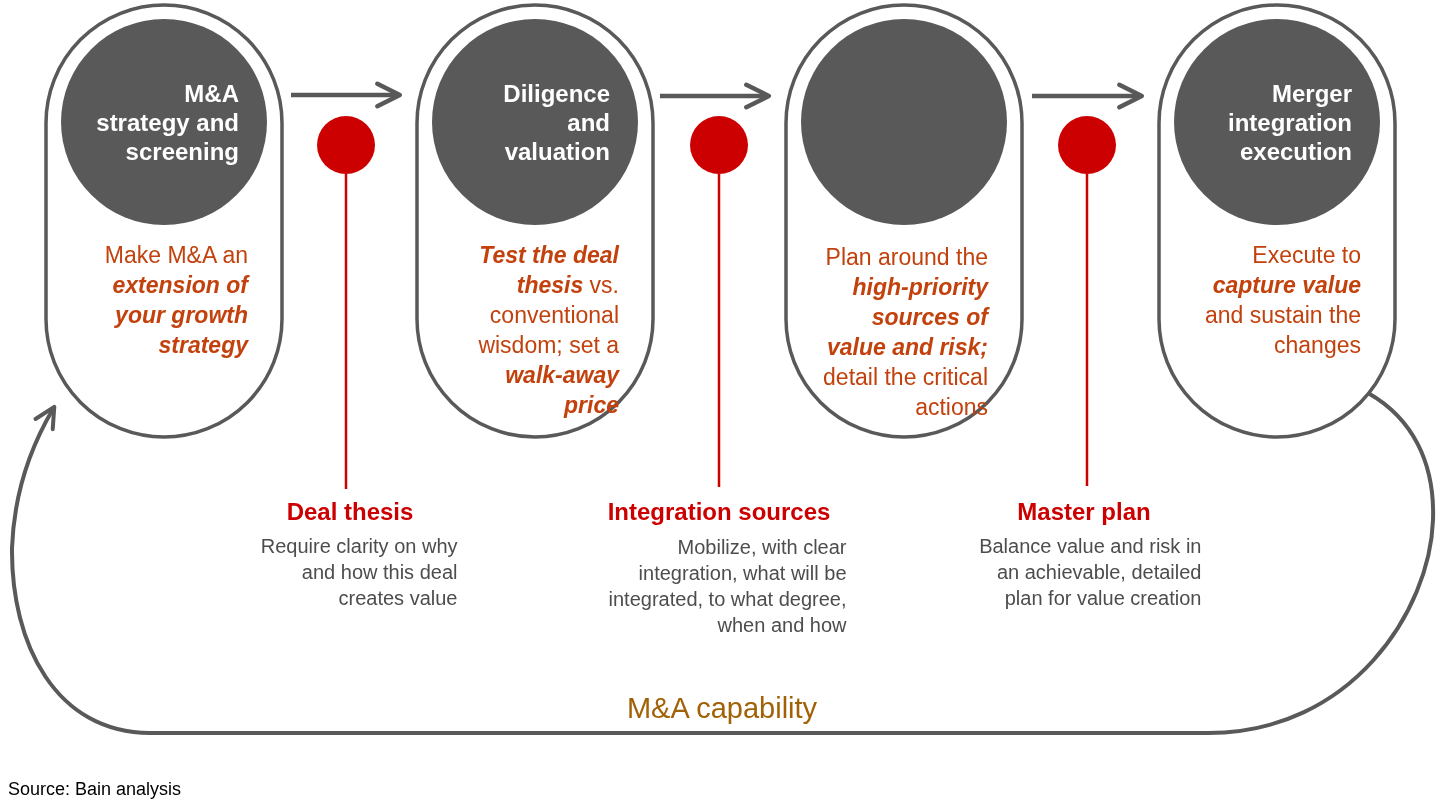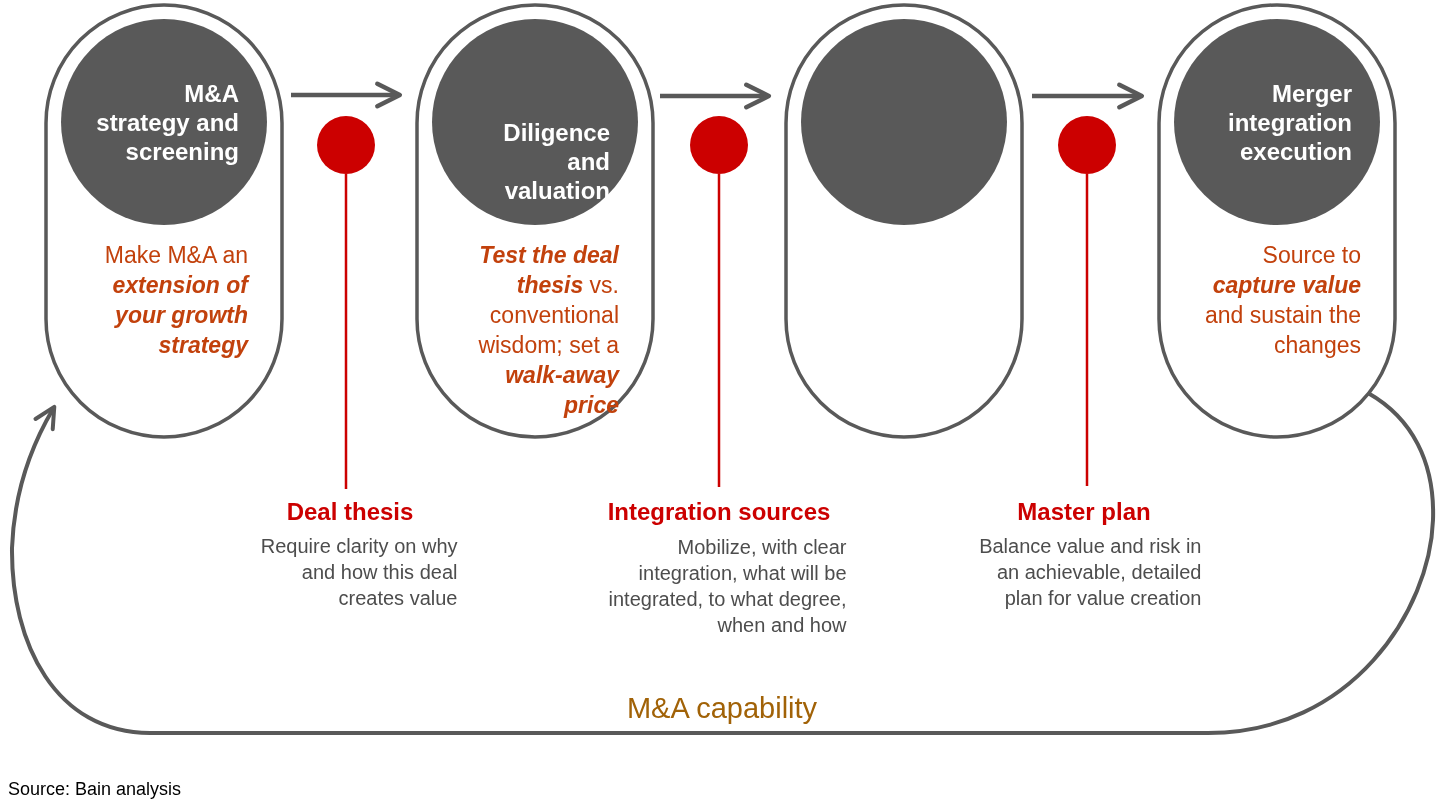--- a/index.html
+++ b/index.html
@@ -64,29 +64,30 @@
 
     <circle cx="346" cy="145" r="29" fill="#cc0000"></circle>
     <circle cx="719" cy="145" r="29" fill="#cc0000"></circle>
     <circle cx="1087" cy="145" r="29" fill="#cc0000"></circle>
     <line x1="346" y1="174" x2="346" y2="489" stroke="#cc0000" stroke-width="2.5"></line>
     <line x1="719" y1="174" x2="719" y2="487" stroke="#cc0000" stroke-width="2.5"></line>
     <line x1="1087" y1="174" x2="1087" y2="486" stroke="#cc0000" stroke-width="2.5"></line>
   </svg>
 
   <div class="txt stage-title" style="left:164px;top:122px;">M&amp;A strategy and screening</div>
-  <div class="txt stage-title" style="left:535px;top:122px;margin-top:39px;">Diligence and valuation</div>
+  <div class="txt stage-title" style="left:535px;top:122px;">Diligence and valuation</div>
   <div class="txt stage-title" style="left:1277px;top:122px;">Merger integration execution</div>
 
   <div class="txt stage-desc" style="left:164px;top:240px;"><span>Make M&amp;A an </span><span class="b">extension of your growth strategy</span></div>
 
   <div class="txt stage-desc" style="left:535px;top:240px;"><span class="b">Test the deal thesis</span><span> vs. conventional wisdom; set a </span><span class="b">walk-away price</span></div>
 
+  <div class="txt stage-desc" style="left:904px;top:242px;"><span>Plan around the </span><span class="b">high-priority sources of value and risk;</span><span> detail the critical actions</span></div>
 
-  <div class="txt stage-desc" style="left:1277px;top:240px;"><span>Source to </span><span class="b">capture value</span><span> and sustain the changes</span></div>
+  <div class="txt stage-desc" style="left:1277px;top:240px;"><span>Execute to </span><span class="b">capture value</span><span> and sustain the changes</span></div>
 
   <div class="txt ms-title" style="left:350px;top:498px;">Deal thesis</div>
   <div class="txt ms-desc" style="left:350px;top:533px;width:215px;">Require clarity on why and how this deal creates value</div>
 
   <div class="txt ms-title" style="left:719px;top:498px;">Integration sources</div>
   <div class="txt ms-desc" style="left:719px;top:534px;width:255px;">Mobilize, with clear integration, what will be integrated, to what degree, when and how</div>
 
   <div class="txt ms-title" style="left:1084px;top:498px;">Master plan</div>
   <div class="txt ms-desc" style="left:1084px;top:533px;width:235px;">Balance value and risk in an achievable, detailed plan for value creation</div>
 

